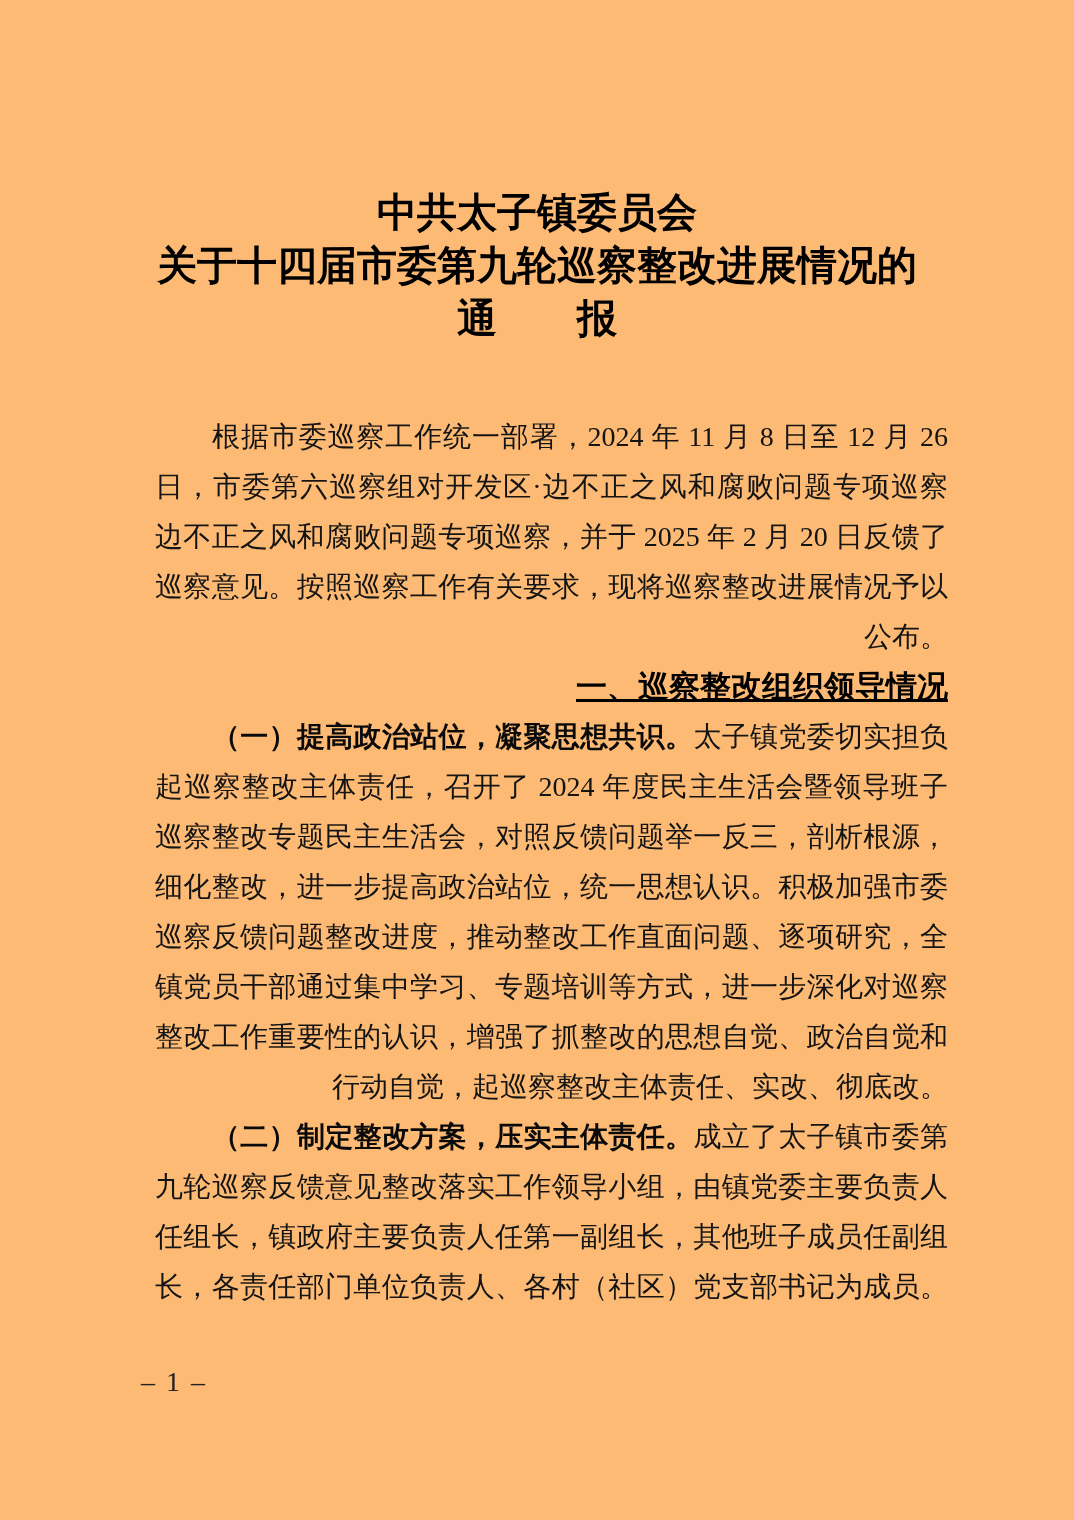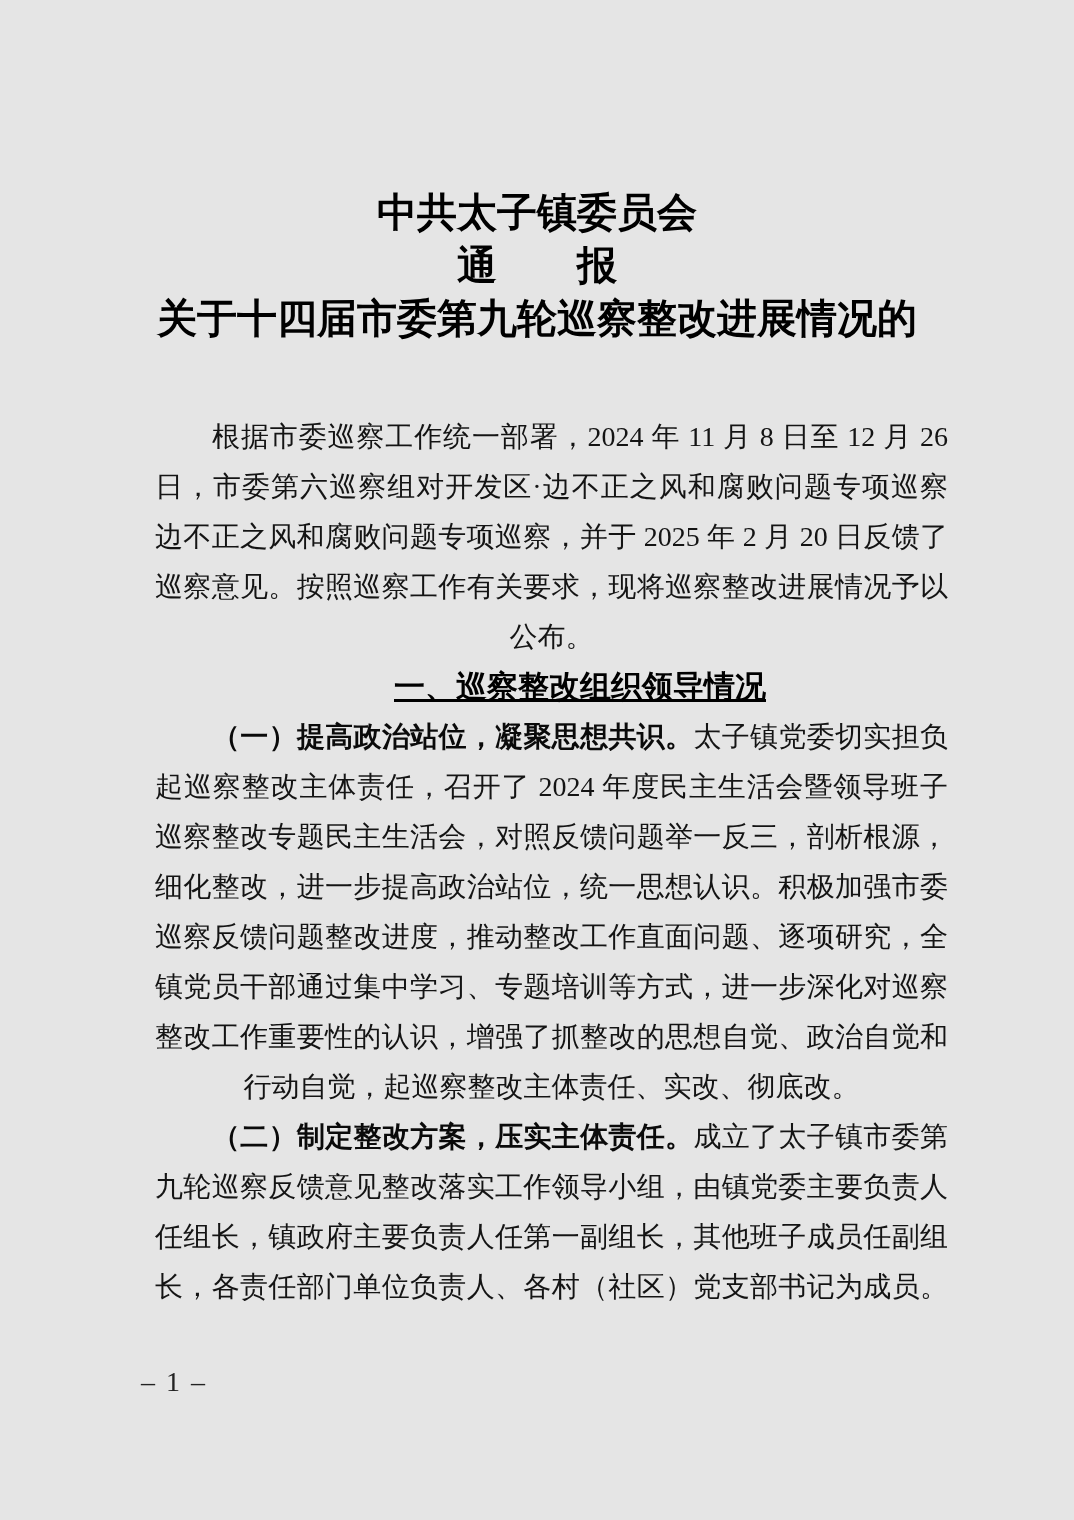--- a/index.html
+++ b/index.html
@@ -11,21 +11,21 @@
     height: 1520px;
     background: #ffffff;
     position: relative;
     overflow: hidden;
     font-family: "Liberation Serif", "DejaVu Serif", serif;
     color: #111111;
   }
   .page {
     position: absolute;
     inset: 0;
-    background: #e5e5e5;
+    background: #fdba74;
   }
   
   .title-block {
     position: absolute;
     top: 186px;
     left: 0;
     width: 1074px;
     text-align: center;
     font-family: "Liberation Serif", "DejaVu Serif", serif;
     font-weight: 700;
@@ -46,21 +46,21 @@
     width: 793px;
     margin-left: 10px;
   }
   .line {
     height: 50px;
     line-height: 50px;
     font-size: 28px;
     font-family: "Liberation Serif", "DejaVu Serif", serif;
     color: #141414;
     white-space: pre-wrap;
-    text-align: center;
+    text-align: right;
   }
   .line.indent {
     padding-left: 57px;
   }
   .line.fill {
     text-align: justify;
     text-align-last: justify;
     text-justify: inter-character;
   }
   .line.heading {
@@ -86,22 +86,22 @@
     letter-spacing: 2px;
   }
 </style>
 </head>
 <body>
 
 <div class="page">
 
   <div class="title-block">
     <div class="title-line">中共太子镇委员会</div>
+    <div class="title-line">关于十四届市委第九轮巡察整改进展情况的</div>
     <div class="title-line">通　　报</div>
-    <div class="title-line">关于十四届市委第九轮巡察整改进展情况的</div>
   </div>
 
   <div class="doc-body">
 
   <div class="line indent fill"><span class="lead"></span><span>根据市委巡察工作统一部署，2024 年 11 月 8 日至 12 月 26</span></div>
       <div class="line fill"><span class="lead"></span><span>日，市委第六巡察组对开发区·边不正之风和腐败问题专项巡察</span></div>
       <div class="line fill"><span class="lead"></span><span>边不正之风和腐败问题专项巡察，并于 2025 年 2 月 20 日反馈了</span></div>
       <div class="line fill"><span class="lead"></span><span>巡察意见。按照巡察工作有关要求，现将巡察整改进展情况予以</span></div>
       <div class="line"><span class="lead"></span><span>公布。</span></div>
       <div class="line heading indent"><span class="lead"></span><span>一、巡察整改组织领导情况</span></div>

